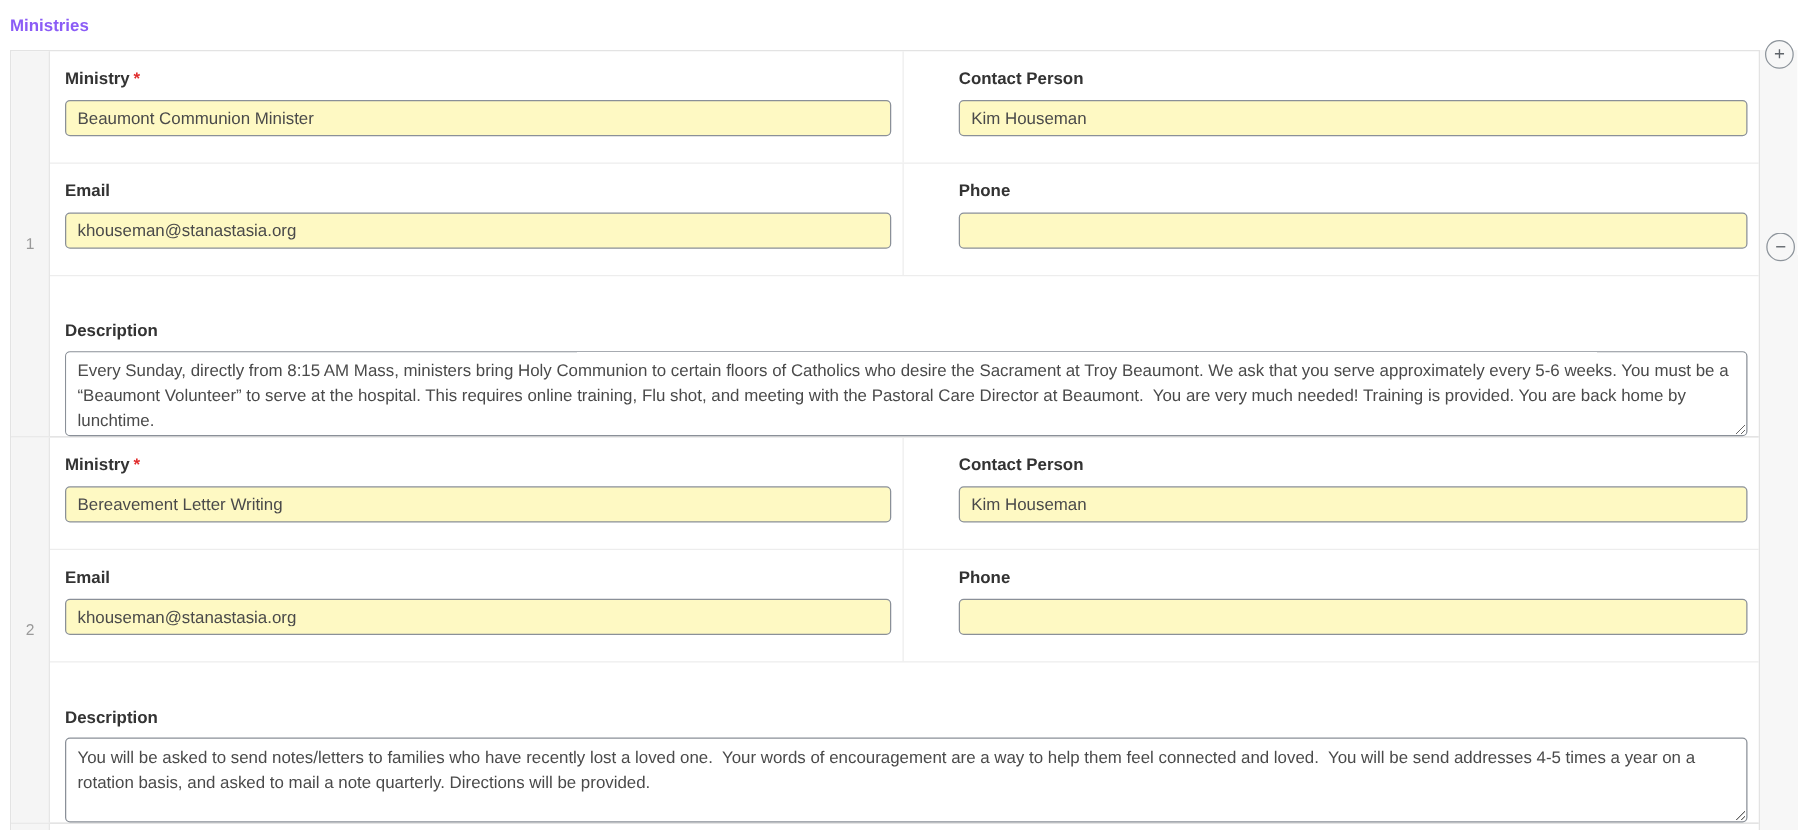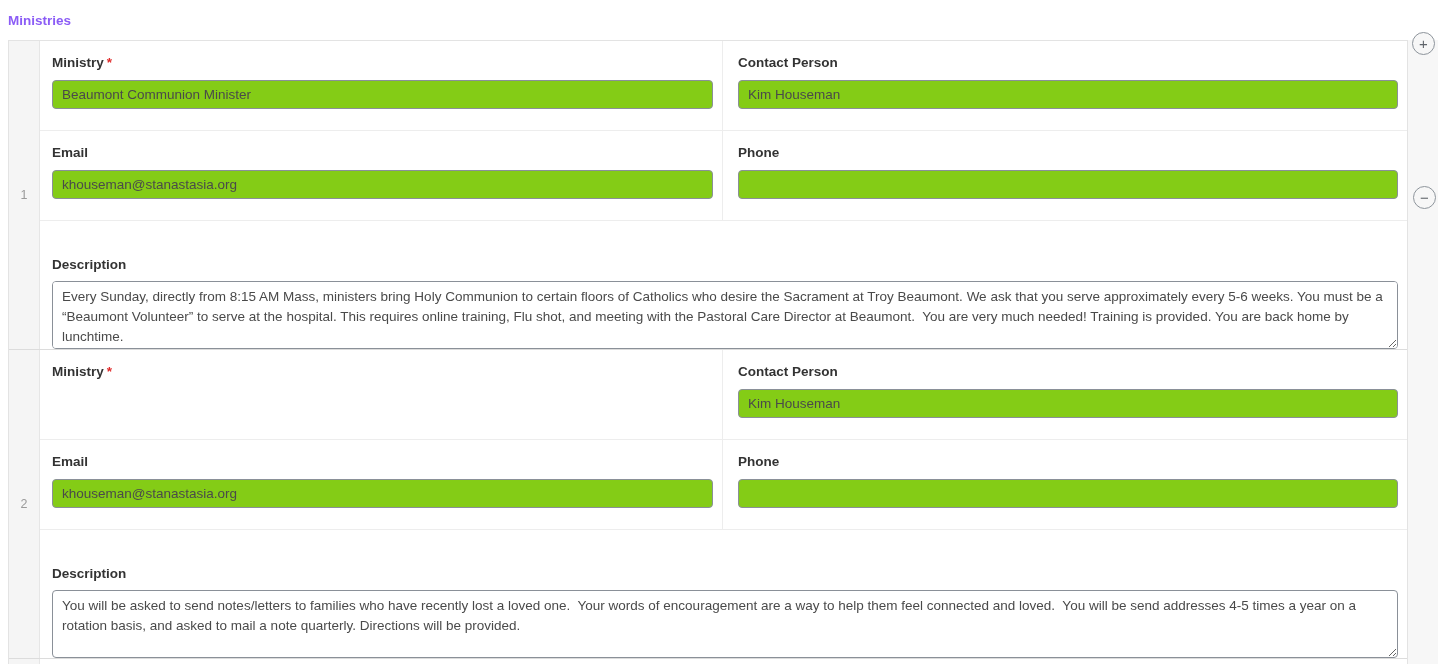--- a/index.html
+++ b/index.html
@@ -30,36 +30,36 @@
   .entry.stub { flex: 1; border-bottom: none; }
   .num-cell {
     width: 31px; flex: 0 0 31px;
     background: #f5f5f5; border-right: 1px solid #e6e6e6;
     display: flex; align-items: center; justify-content: center;
     color: #9a9a9a; font-size: 12.5px;
   }
   .entry-body { flex: 1; display: flex; flex-direction: column; min-width: 0; }
   .subrow { display: flex; }
   .subrow.bordered { border-bottom: 1px solid #ededed; }
-  .subrow.pair { height: 90px; }
+  .subrow.pair { height: 90px; gap: 29px; }
   .subrow.desc { height: 128px; align-items: flex-end; }
   .cell { padding: 14px 9px 0 12px; }
   .cell.half-left  { width: 683px; flex: 0 0 683px; border-right: 1px solid #ededed; }
   .cell.half-right { flex: 1; padding-left: 15px; }
   .cell.full { flex: 1; padding-top: 17px; }
   .field-label {
     display: block; font-size: 13.5px; font-weight: 700; color: #333333;
   }
   .required { color: #e02b2b; font-weight: 700; margin-left: 3px; }
   .text-input {
     display: block; margin-top: 10px; width: 100%; height: 29px;
     border: 1px solid #8a9098; border-radius: 4px;
     padding: 0 9px; font-size: 13.5px; color: #4a4a4a;
     font-family: "Liberation Sans", sans-serif;
-    background: #84cc16; outline: none;
+    background: #fef9c3; outline: none;
   }
   .desc-input {
     display: block; margin-top: 9px; width: 100%; height: 68px;
     border: 1px solid #8a9098; border-radius: 4px;
     padding: 5px 9px; font-size: 13.5px; line-height: 20px; color: #4a4a4a;
     font-family: "Liberation Sans", sans-serif;
     background: #ffffff; outline: none; resize: both;
   }
   .round-btn {
     position: absolute; width: 23px; height: 23px;
@@ -112,20 +112,21 @@
       </div>
     </div>
   </div>
 
   <div class="entry">
     <div class="num-cell">2</div>
     <div class="entry-body">
       <div class="subrow pair bordered">
         <div class="cell half-left">
           <span class="field-label"><span>Ministry</span><span class="required">*</span></span>
+          <input class="text-input" type="text" value="Bereavement Letter Writing" style="">
         </div>
         <div class="cell half-right">
           <span class="field-label">Contact Person</span>
           <input class="text-input" type="text" value="Kim Houseman" style="">
         </div>
       </div>
       <div class="subrow pair bordered">
         <div class="cell half-left">
           <span class="field-label">Email</span>
           <input class="text-input" type="text" value="khouseman@stanastasia.org" style="">

